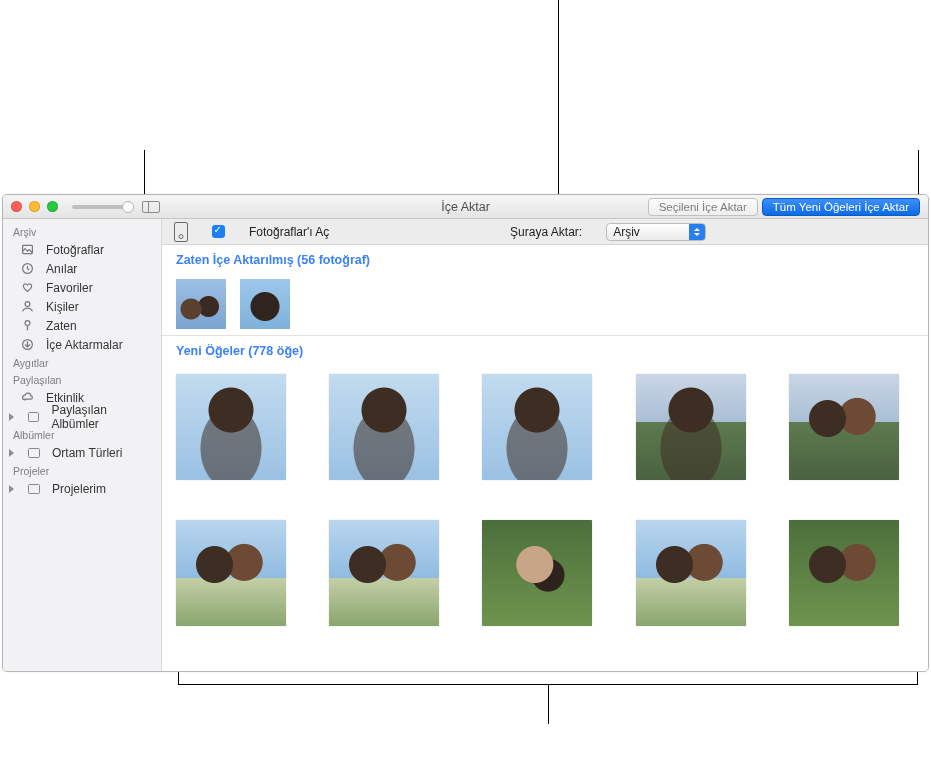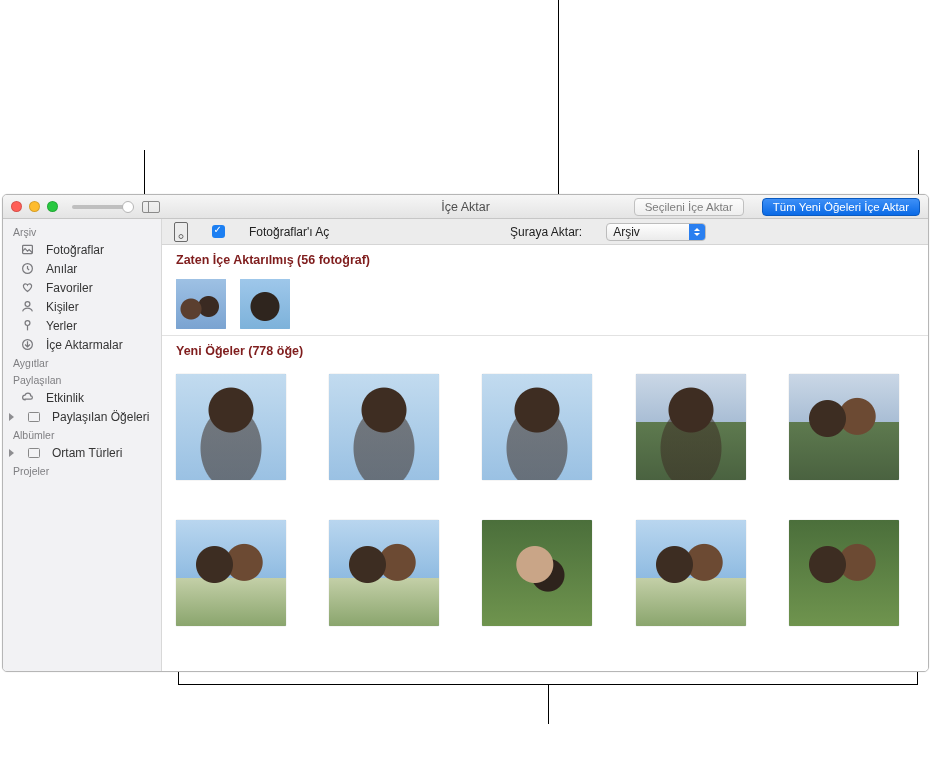--- a/index.html
+++ b/index.html
@@ -64,21 +64,21 @@
   }
   .split-icon::before { content:""; position:absolute; left:5px;top:0;bottom:0;width:1px;background:#8a8a8a;}
 
   .title-center {
     position: absolute; left: 0; right: 0; text-align: center;
     font-size: 12.5px; color: #4f4f4f; pointer-events: none; font-weight: 500;
   }
 
   .tb-buttons {
     margin-left: auto;
-    display: flex; gap: 18px;
+    display: flex; gap: 4px;
   }
   .tb-btn {
     height: 18px; padding: 0 10px; border-radius: 4px;
     background: linear-gradient(#fcfcfc,#eeeeee);
     border: 1px solid #c0c0c0; font-size: 11.5px; color: #7d7d7d;
     display: flex; align-items: center;
   }
   .tb-btn.primary {
     background: linear-gradient(#3e90f7,#0a6ae6);
     border: 1px solid #0a5ac0; color: #fff;
@@ -143,21 +143,21 @@
     position:absolute;right:0;top:0;bottom:0;width:16px;background:#2a7ff0;border-radius:0 3px 3px 0;
     display:flex;flex-direction:column;align-items:center;justify-content:center;
   }
   .dest-select .arrows::before,.dest-select .arrows::after{
     content:"";width:0;height:0;border-left:3px solid transparent;border-right:3px solid transparent;
   }
   .dest-select .arrows::before{border-bottom:3px solid #fff;margin-bottom:1px;}
   .dest-select .arrows::after{border-top:3px solid #fff;margin-top:1px;}
 
   .section-header {
-    padding: 8px 14px; font-size: 12.5px; font-weight: 600; color:#7f1d1d;
+    padding: 8px 14px; font-size: 12.5px; font-weight: 600; color:#3b82f6;
   }
   .section-divider { border-bottom:1px solid #e2e2e2; margin: 6px 0 0; }
 
   .thumb-row {
     display:flex; gap: 14px; padding: 4px 14px 0;
   }
   .thumb {
     width: 50px; height: 50px; border-radius: 1px;
     background: linear-gradient(135deg,#a9c6e8,#7aa3d1);
     position:relative; overflow:hidden;
@@ -278,21 +278,21 @@
         </span>
         <span>Kişiler</span>
       </div>
       <div class="sb-item">
         <span class="sb-ico">
           <svg class="icon" viewBox="0 0 16 16">
               <circle cx="8" cy="5" r="3"></circle>
               <path d="M8 8v6"></path>
             </svg>
         </span>
-        <span>Yerler</span>
+        <span>Zaten</span>
       </div>
       <div class="sb-item">
         <span class="sb-ico">
           <svg class="icon" viewBox="0 0 16 16">
               <circle cx="8" cy="8" r="6"></circle>
               <path d="M8 4v6M5 8l3 3 3-3"></path>
             </svg>
         </span>
         <span>İçe Aktarmalar</span>
       </div>
@@ -304,31 +304,36 @@
         <span class="sb-ico">
           <svg class="icon" viewBox="0 0 16 16">
               <path d="M5 11a3 3 0 010-6c.3-1.5 1.8-2.5 3.5-2.5 2 0 3.5 1.6 3.5 3.5 1.2 0 2 1 2 2s-.8 2-2 2H5z"></path>
             </svg>
         </span>
         <span>Etkinlik</span>
       </div>
       <div class="sb-item exp">
         <span class="disclosure"></span>
         <span class="sb-rect"></span>
-        <span>Paylaşılan Öğeleri</span>
+        <span>Paylaşılan Albümler</span>
       </div>
 
       <div class="sb-group-label">Albümler</div>
       <div class="sb-item exp">
         <span class="disclosure"></span>
         <span class="sb-rect"></span>
         <span>Ortam Türleri</span>
       </div>
 
       <div class="sb-group-label">Projeler</div>
+      <div class="sb-item exp">
+        <span class="disclosure"></span>
+        <span class="sb-rect"></span>
+        <span>Projelerim</span>
+      </div>
     </div>
 
     <div class="main">
 
       <div class="import-bar">
         <span class="device-ico"></span>
         <span class="cbx"></span>
         <span>Fotoğraflar'ı Aç</span>
         <span class="ib-spacer"></span>
         <span>Şuraya Aktar:</span>

